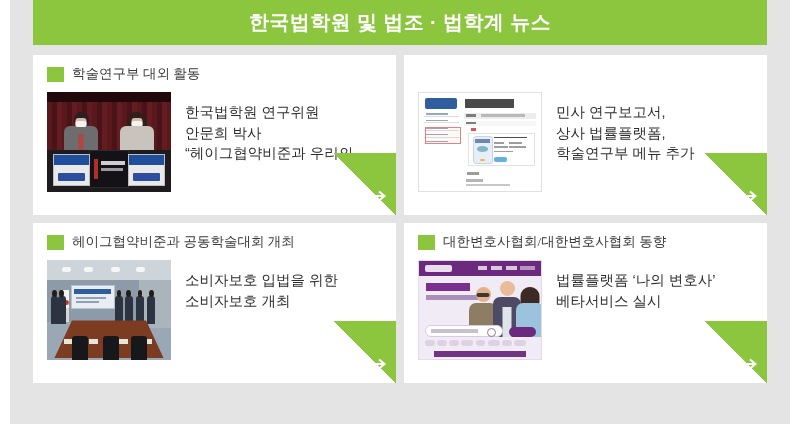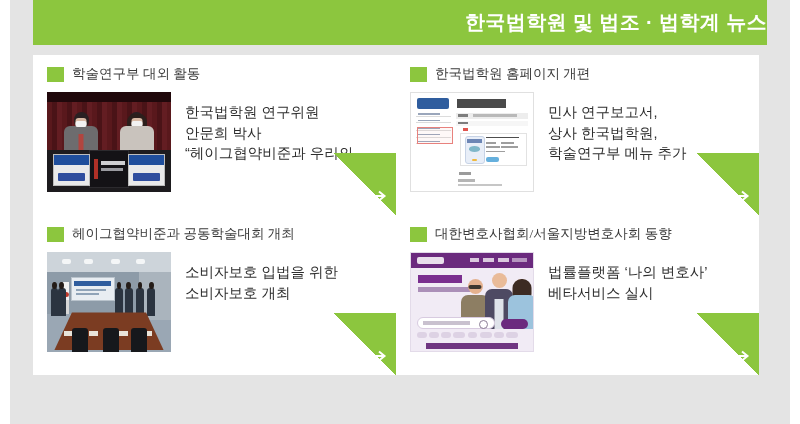--- a/index.html
+++ b/index.html
@@ -34,21 +34,21 @@
   
   .header-bar {
     position: absolute;
     left: 33px;
     top: 0;
     width: 734px;
     height: 45px;
     background: #8cc63e;
     display: flex;
     align-items: center;
-    justify-content: flex-end;
+    justify-content: center;
     box-sizing: border-box;
   }
   .header-title {
     color: #ffffff;
     font-size: 20px;
     font-weight: bold;
     letter-spacing: 0.4px;
     line-height: 45px;
     white-space: nowrap;
     font-family: "Liberation Sans", "DejaVu Sans", sans-serif;
@@ -57,20 +57,21 @@
   
   .grid {
     position: absolute;
     left: 33px;
     top: 55px;
     width: 734px;
     height: 240px;
     display: grid;
     grid-template-columns: 363px 363px;
     grid-template-rows: 160px 160px;
+    gap: 8px;
   }
 
   .card {
     position: relative;
     background: #ffffff;
     overflow: hidden;
     box-sizing: border-box;
   }
 
   .card-title-row {
@@ -529,24 +530,20 @@
         </div>
       </div>
 
       <div class="corner"></div>
       <svg class="corner-arrow" viewBox="0 0 26 12">
         <path d="M0 6 H20 M15 1.5 L20.5 6 L15 10.5" stroke="#ffffff" stroke-width="2" fill="none"></path>
       </svg>
     </div>
 
     <div class="card">
-      <div class="card-title-row">
-        <span class="title-bullet"></span>
-        <span class="card-title">한국법학원 홈페이지 개편</span>
-      </div>
 
       <div class="card-body">
         <div class="thumb t2">
           <div class="btn"></div>
           <div class="h"></div>
           <div class="sidebar">
             <div class="sb-row" style="top:0;">
                 <i></i>
               </div>
             <div class="sb-row" style="top:14%;">
@@ -587,21 +584,21 @@
               <div class="sbtn"></div>
             </div>
             <div class="foot1"></div>
             <div class="foot2"></div>
             <div class="foot3"></div>
           </div>
         </div>
 
         <div class="card-text">
           <span class="tl">민사 연구보고서,</span>
-          <span class="tl">상사 한국법학원,</span>
+          <span class="tl">상사 법률플랫폼,</span>
           <span class="tl">학술연구부 메뉴 추가</span>
         </div>
       </div>
 
       <div class="corner"></div>
       <svg class="corner-arrow" viewBox="0 0 26 12">
         <path d="M0 6 H20 M15 1.5 L20.5 6 L15 10.5" stroke="#ffffff" stroke-width="2" fill="none"></path>
       </svg>
     </div>
 
@@ -664,21 +661,21 @@
 
       <div class="corner"></div>
       <svg class="corner-arrow" viewBox="0 0 26 12">
         <path d="M0 6 H20 M15 1.5 L20.5 6 L15 10.5" stroke="#ffffff" stroke-width="2" fill="none"></path>
       </svg>
     </div>
 
     <div class="card">
       <div class="card-title-row">
         <span class="title-bullet"></span>
-        <span class="card-title">대한변호사협회/서울지방변호사회 동향</span>
+        <span class="card-title">대한변호사협회/대한변호사협회 동향</span>
       </div>
 
       <div class="card-body">
         <div class="thumb t4">
           <div class="topbar">
             <div class="logo"></div>
             <div class="nav n1"></div>
               <div class="nav n2"></div>
             <div class="nav n3"></div>
               <div class="nav n4"></div>

